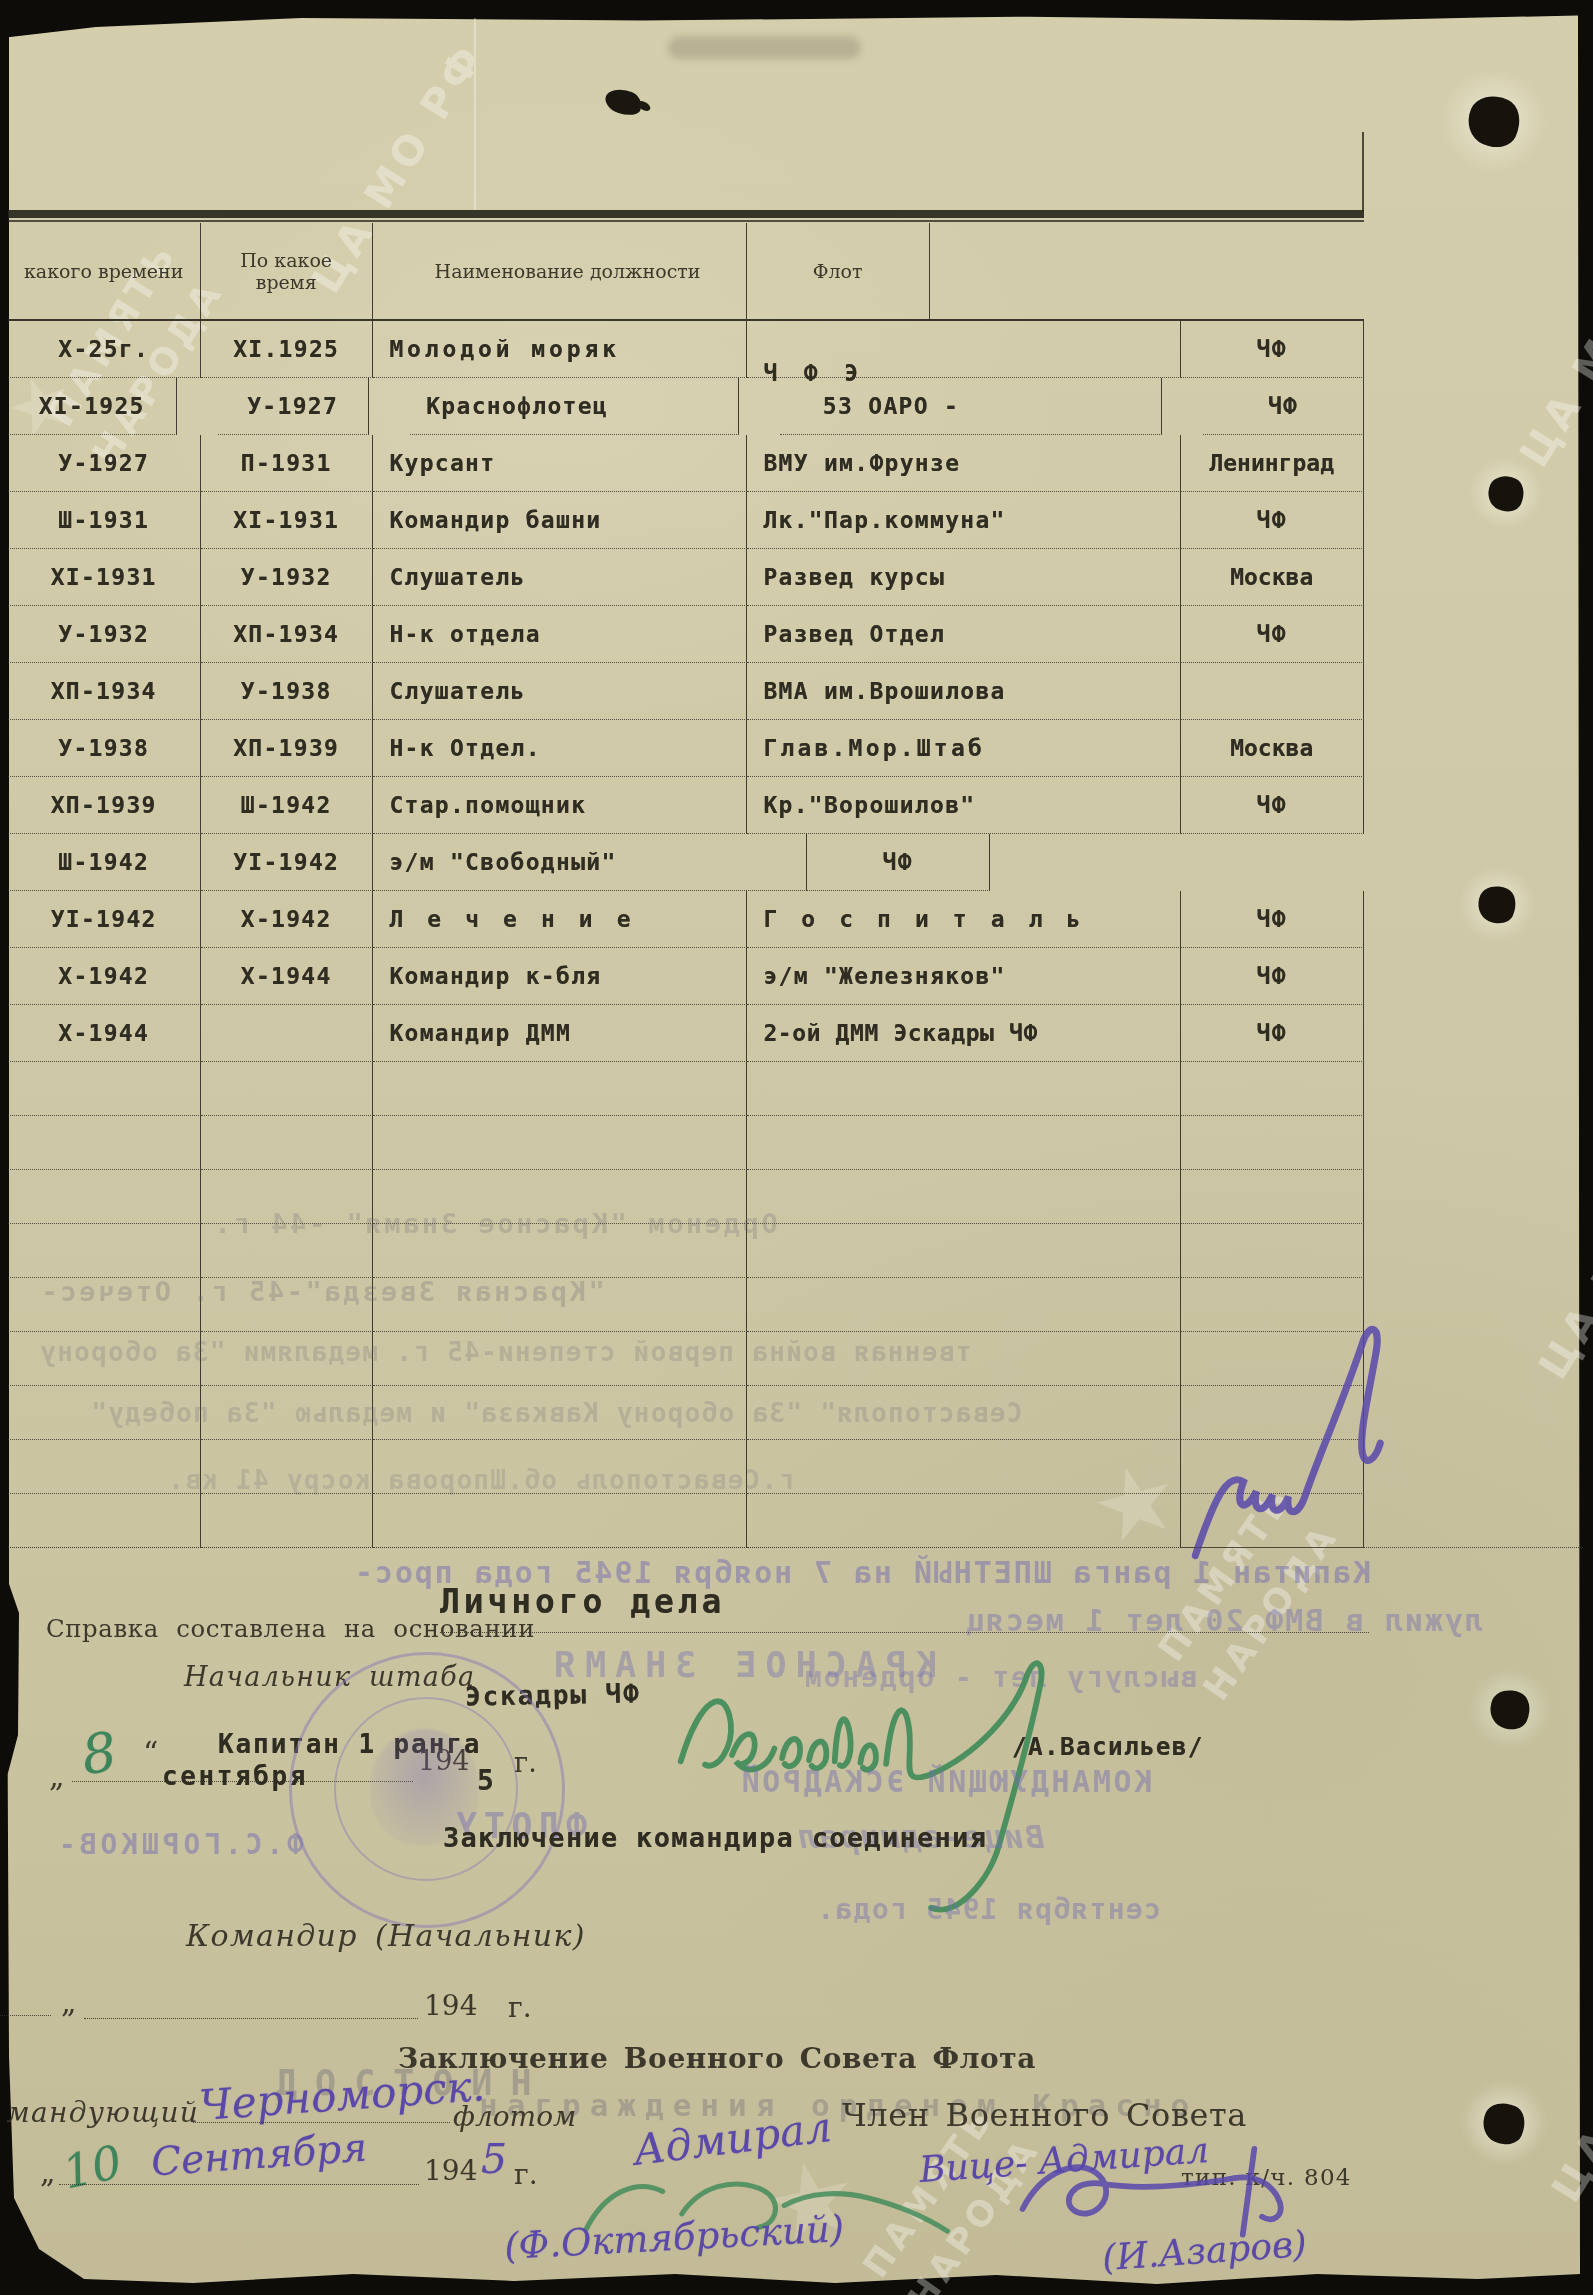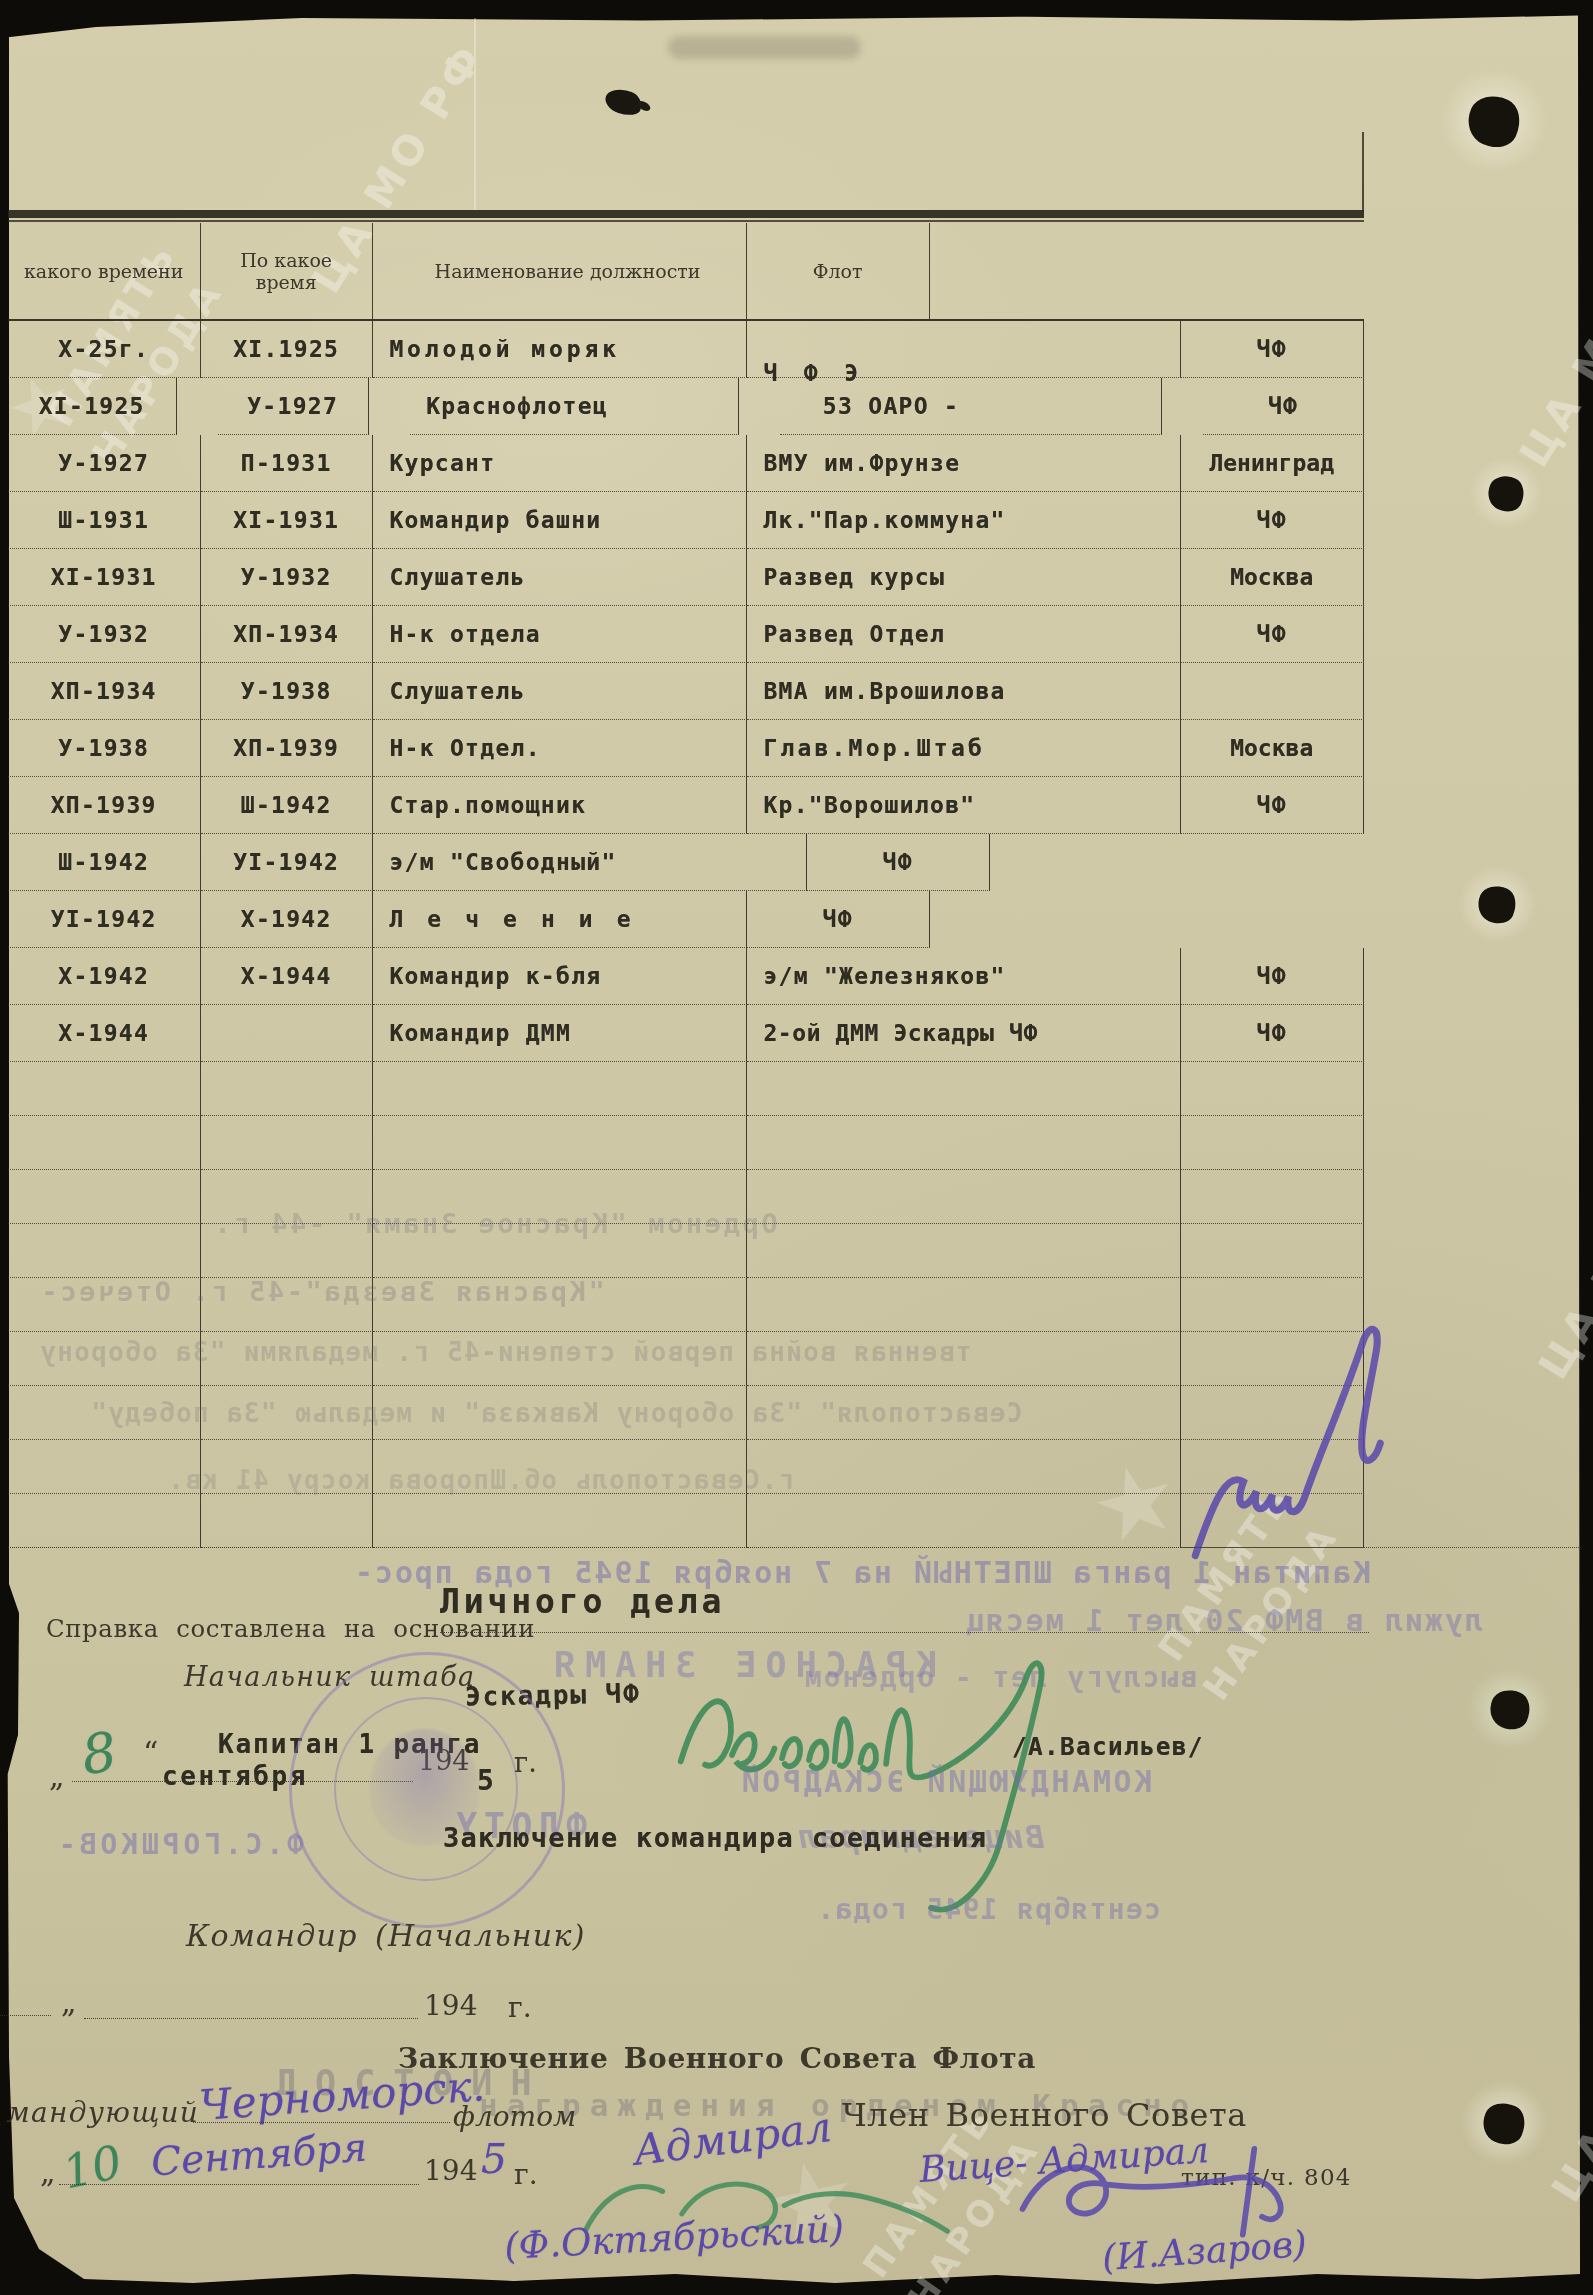--- a/index.html
+++ b/index.html
@@ -265,20 +265,23 @@
     <div class="tr" style="height:57px;">
       <div class="td c1">
           <span class="typed cellText">УI-1942</span>
         </div>
       <div class="td c2">
           <span class="typed cellText">Х-1942</span>
         </div>
       <div class="td c3">
           <span class="typed cellText" style="letter-spacing:5.1px;">Л е ч е н и е</span>
         </div>
+      <div class="td c4">
+          <span class="typed cellText" style="letter-spacing:5.1px;">Г о с п и т а л ь</span>
+        </div>
       <div class="td c5">
           <span class="typed cellText">ЧФ</span>
         </div>
     </div>
     <div class="tr" style="height:57px;">
       <div class="td c1">
           <span class="typed cellText">Х-1942</span>
         </div>
       <div class="td c2">
           <span class="typed cellText">Х-1944</span>

